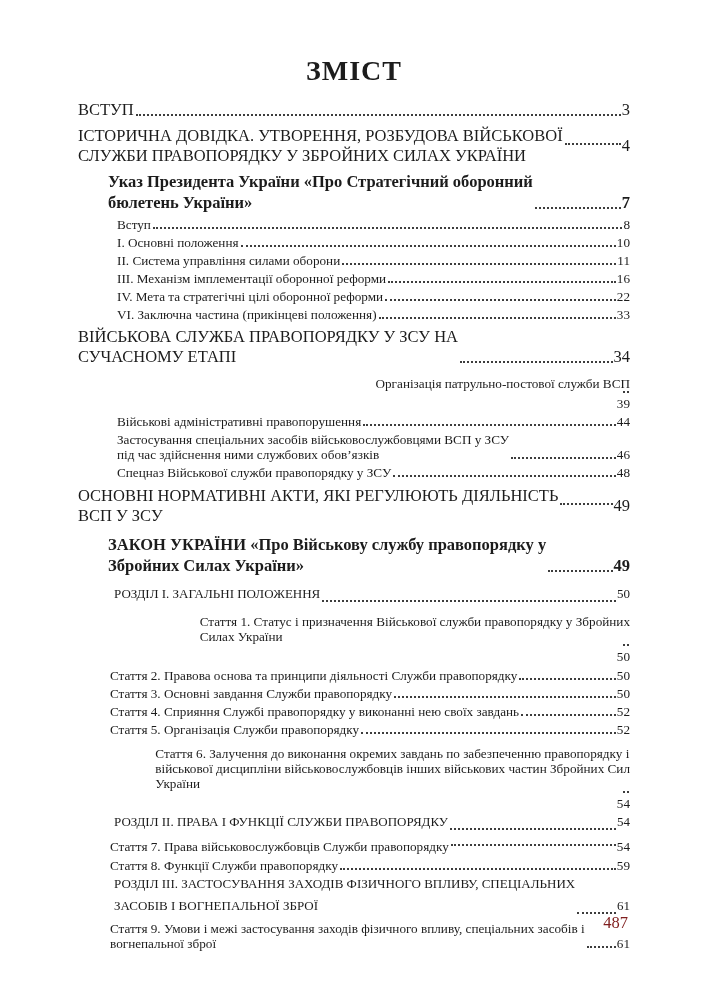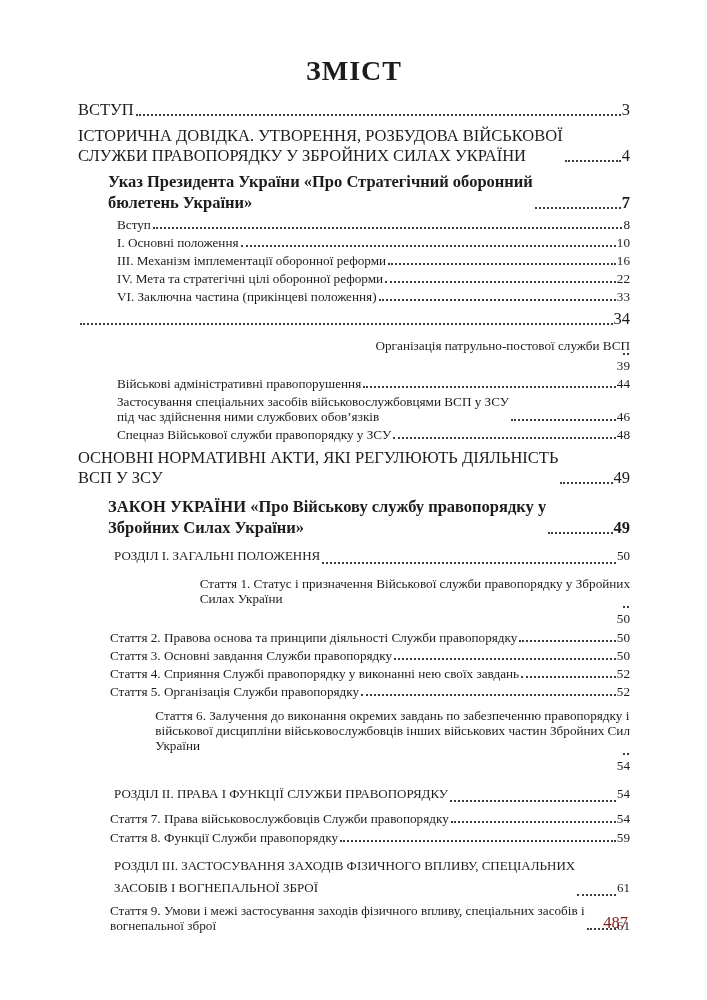--- a/index.html
+++ b/index.html
@@ -35,23 +35,23 @@
 
   .lvl-section { font-size: 16.5px; line-height: 20px; }
   .lvl-section .leader { margin-bottom: 4px; }
   .lvl-bold { font-size: 16.5px; line-height: 21px; font-weight: 700; margin-left: 30px; }
   .lvl-bold .leader { margin-bottom: 4px; }
   .lvl-item { font-size: 13.2px; line-height: 15px; margin-left: 39px; }
   .lvl-chapter { font-size: 13px; line-height: 22px; margin-left: 36px; }
   .lvl-article { font-size: 13.2px; line-height: 15px; margin-left: 32px; }
 
   .mt3 { margin-top: 3px; }  .mt4 { margin-top: 4px; }
-  .mt5 { margin-top: 9px; flex-direction: column; }  .mt6 { margin-top: 6px; }
+  .mt5 { margin-top: 9px; flex-direction: column; }  .mt6 { margin-top: 6px; align-items: center; }
   .mt7 { margin-top: 7px; }  .mt8 { margin-top: 8px; }
-  .mt9 { margin-top: 5px; }  .mt10 { margin-top: 10px; }
+  .mt9 { margin-top: 5px; }  .mt10 { }
 
   .folio {
     position: absolute;
     top: 913px;
     right: 79px;
     font-size: 16.5px;
     color: #7f1d1d;
   }
 </style>
 </head>
@@ -87,40 +87,47 @@
       <span class="leader"></span>
       <span class="pnum">8</span>
     </div>
 
     <div class="row lvl-item mt3">
       <span class="label">I. Основні положення</span>
       <span class="leader"></span>
       <span class="pnum">10</span>
     </div>
 
+    <div class="row lvl-item mt3">
+      <span class="label">II. Система управління силами оборони</span>
+      <span class="leader"></span>
+      <span class="pnum">11</span>
+    </div>
 
     <div class="row lvl-item mt3">
       <span class="label">III. Механізм імплементації оборонної реформи</span>
       <span class="leader"></span>
       <span class="pnum">16</span>
     </div>
 
     <div class="row lvl-item mt3">
       <span class="label">IV. Мета та стратегічні цілі оборонної реформи</span>
       <span class="leader"></span>
       <span class="pnum">22</span>
     </div>
 
     <div class="row lvl-item mt3">
       <span class="label">VI. Заключна частина (прикінцеві положення)</span>
       <span class="leader"></span>
       <span class="pnum">33</span>
     </div>
 
     <div class="row lvl-section mt9">
+      <span class="label">ВІЙСЬКОВА СЛУЖБА ПРАВОПОРЯДКУ У ЗСУ НА
+СУЧАСНОМУ ЕТАПІ</span>
       <span class="leader"></span>
       <span class="pnum">34</span>
     </div>
 
     <div class="row lvl-item mt5">
       <span class="label">Організація патрульно-постової служби ВСП</span>
       <span class="leader"></span>
       <span class="pnum">39</span>
     </div>
 

